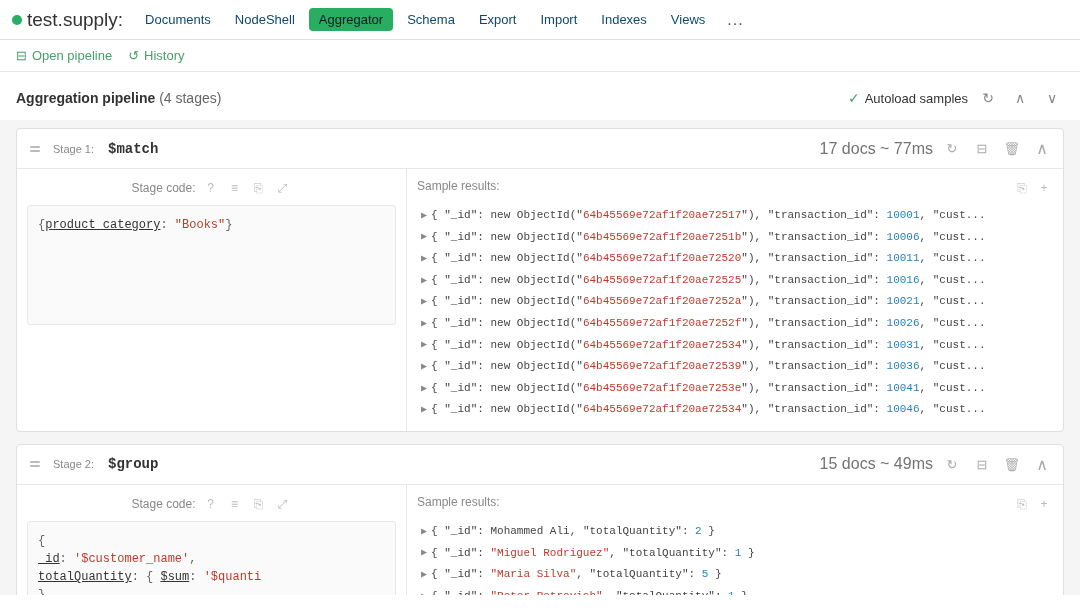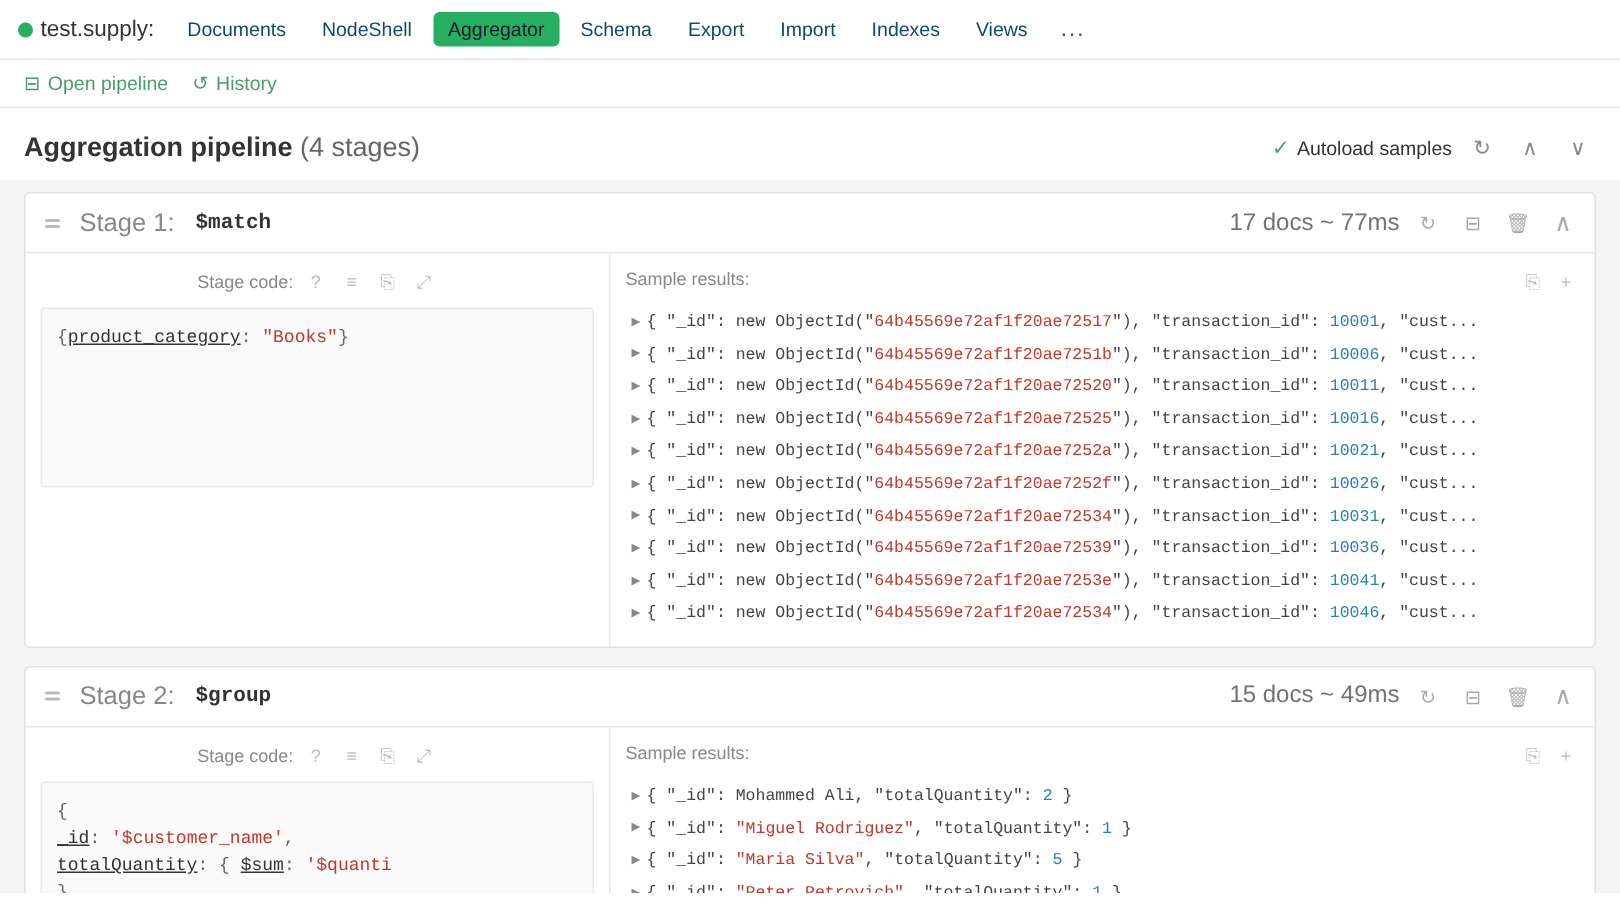--- a/index.html
+++ b/index.html
@@ -21,21 +21,21 @@
       gap: 5px;
       margin-right: 8px;
     }
     .green-dot {
       width: 10px; height: 10px;
       border-radius: 50%;
       background: #27ae60;
       flex-shrink: 0;
     }
     .db-name {
-      font-size: 15px;
+      font-size: 19px;
       color: #333;
       font-weight: 500;
     }
     .nav-item {
       padding: 4px 10px;
       border-radius: 4px;
       font-size: 13px;
       color: #0c4a6e;
       cursor: pointer;
       white-space: nowrap;
@@ -86,21 +86,21 @@
 
     
     .pipeline-header {
       display: flex;
       align-items: center;
       justify-content: space-between;
       padding: 14px 16px 10px 16px;
       background: #fff;
     }
     .pipeline-title {
-      font-size: 18px;
+      font-size: 14px;
       color: #333;
     }
     .pipeline-title strong { font-weight: 700; }
     .pipeline-stages-count { color: #666; font-weight: 400; }
     .autoload-section {
       display: flex;
       align-items: center;
       gap: 8px;
     }
     .autoload-check {
@@ -150,21 +150,21 @@
       cursor: grab;
       padding: 2px 3px;
     }
     .drag-handle span {
       display: block;
       width: 10px; height: 2px;
       background: #bbb;
       border-radius: 1px;
     }
     .stage-label {
-      font-size: 17px;
+      font-size: 11px;
       color: #888;
       margin-right: 4px;
     }
     .stage-name {
       font-size: 14px;
       font-weight: 600;
       color: #333;
       font-family: 'Courier New', monospace;
     }
     .stage-header-right {

